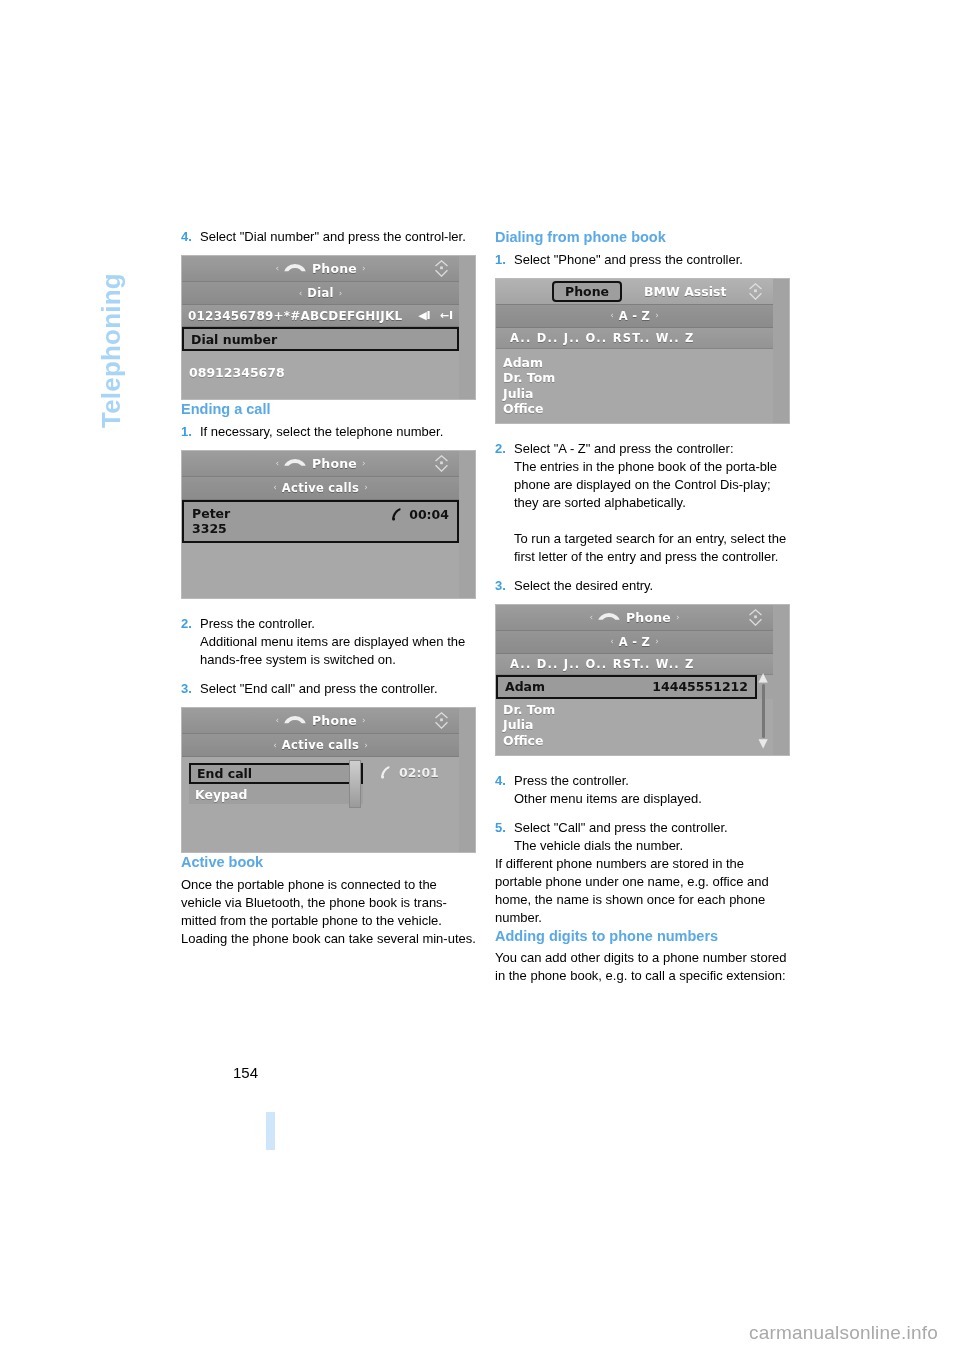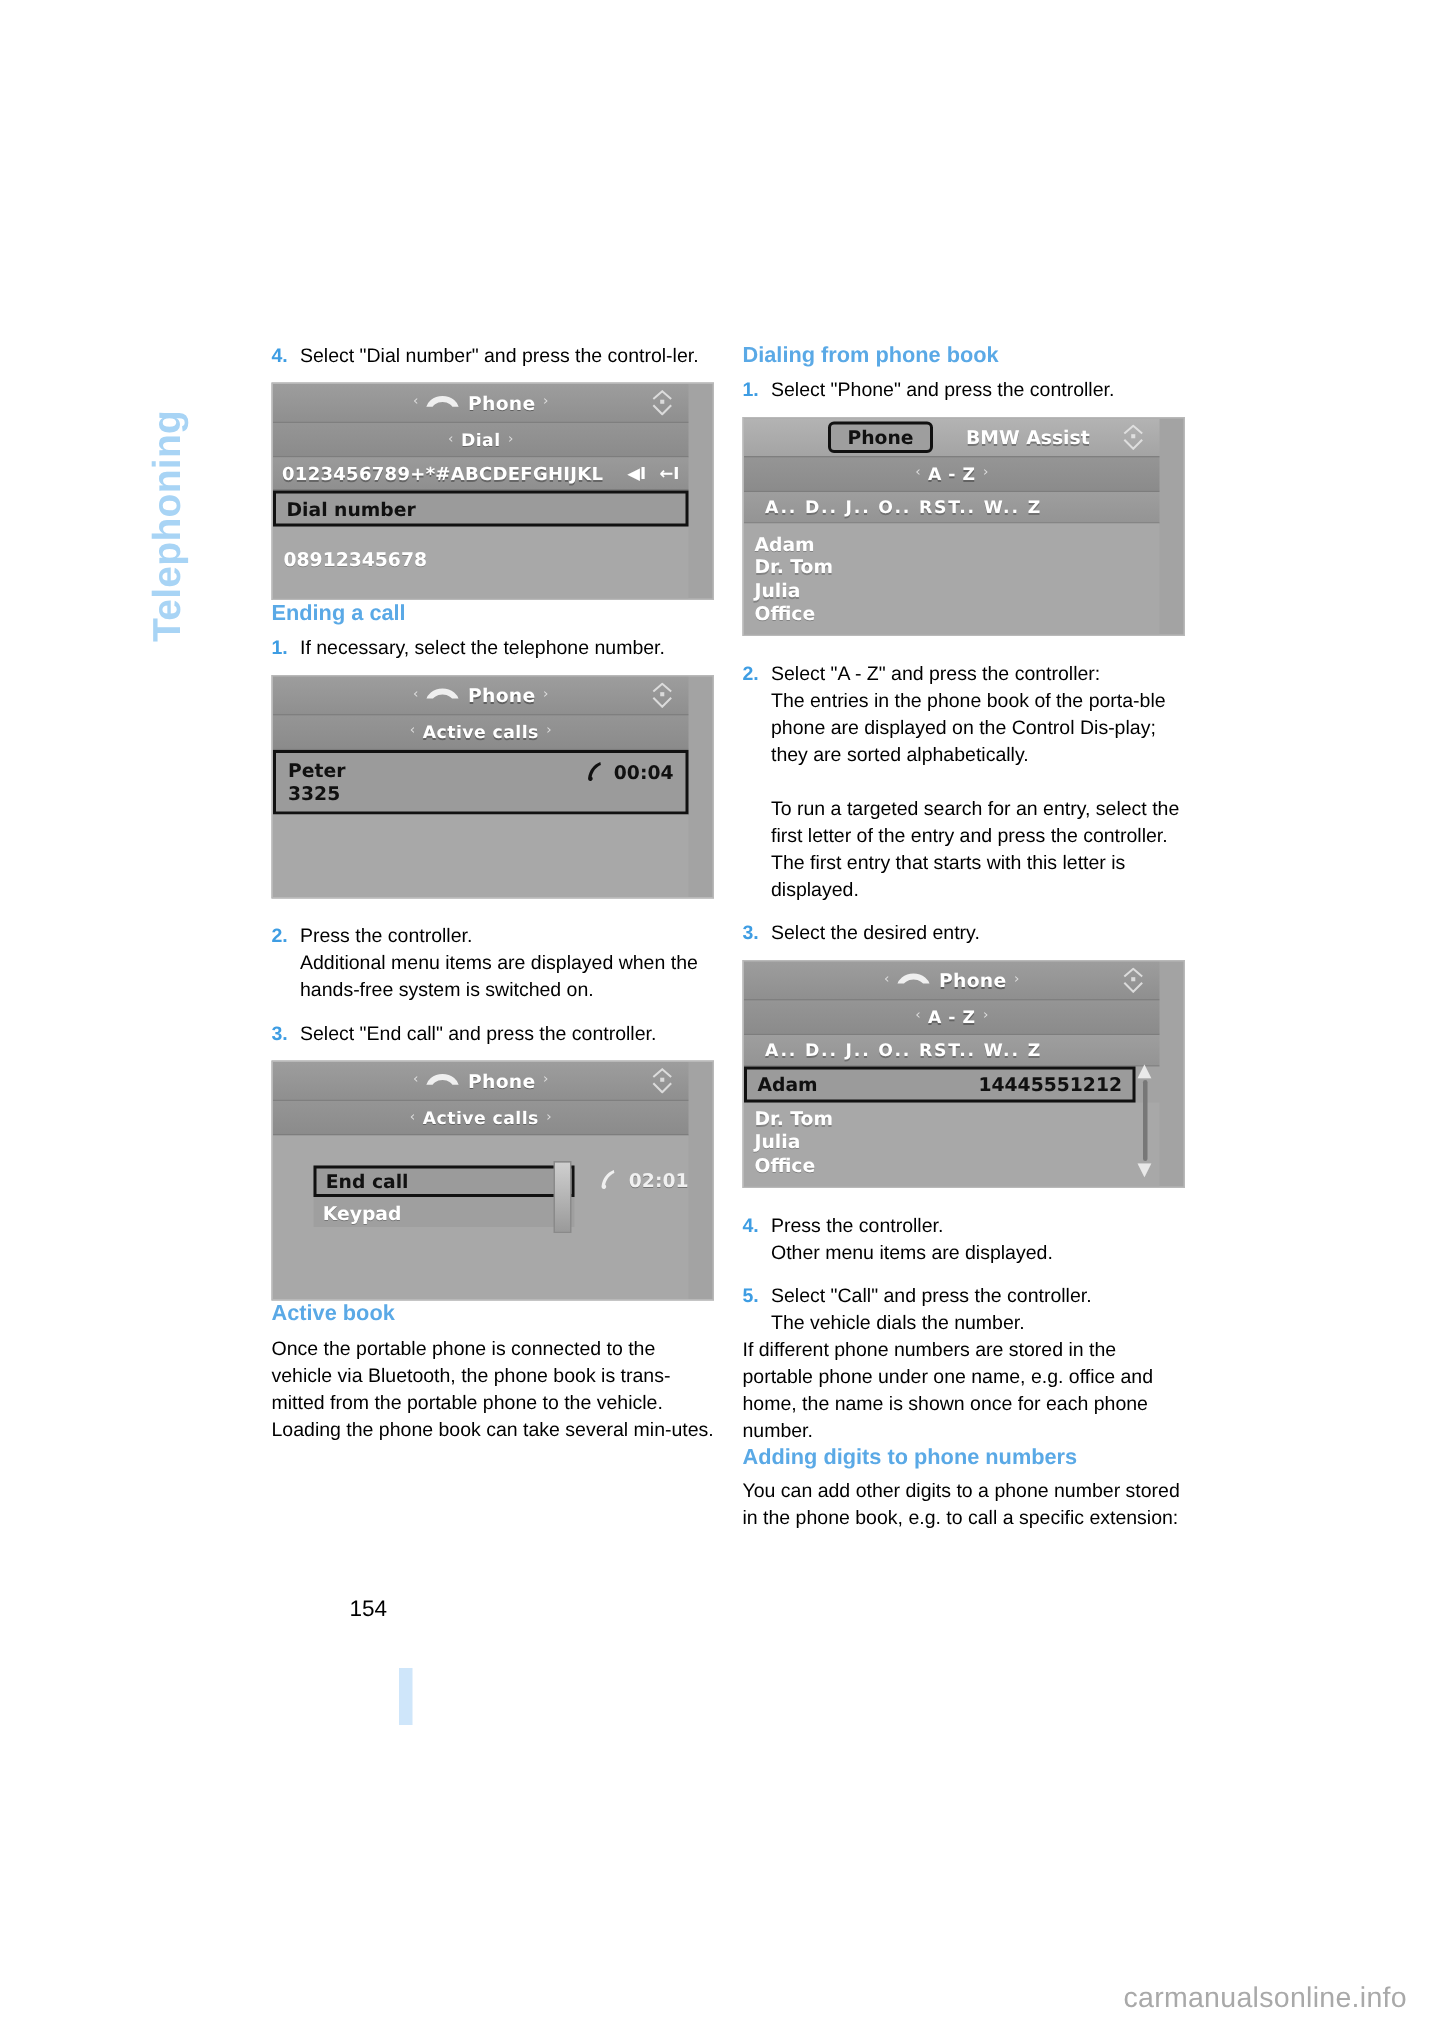--- a/index.html
+++ b/index.html
@@ -324,25 +324,24 @@
     gap: 6px;
     padding-top: 1px;
   }
   .phone-glyph {
     display: inline-block;
     width: 13px;
     height: 15px;
   }
 
   .menu-block {
-    padding: 20px 0 0 0;
+    padding: 6px 0 0 0;
     display: flex;
     align-items: flex-start;
     background: #a8a8a8;
-    justify-content: flex-end;
   }
   .menu-items {
     width: 174px;
     margin-left: 7px;
     position: relative;
   }
   .menu-item-sel {
     background: #9b9b9b;
     border: 2px solid #111;
     height: 21px;
@@ -613,21 +612,20 @@
       </div>
       <div class="shot-wm"></div>
     </div>
 
     <div class="step" style="margin-top:16px;">
       <span class="step-num">2.</span>
       <span class="step-body">
         <span class="step-sub">Select "A - Z" and press the controller:</span>
         <span class="step-sub">The entries in the phone book of the porta-ble phone are displayed on the Control Dis-play; they are sorted alphabetically.</span>
         <span class="step-sub spaced">To run a targeted search for an entry, select the first letter of the entry and press the controller.</span>
-        <span class="step-sub">The first entry that starts with this letter is displayed.</span>
       </span>
     </div>
 
     <div class="step">
       <span class="step-num">3.</span>
       <span class="step-body">Select the desired entry.</span>
     </div>
 
     <div class="shot">
       <div class="shot-outer">

